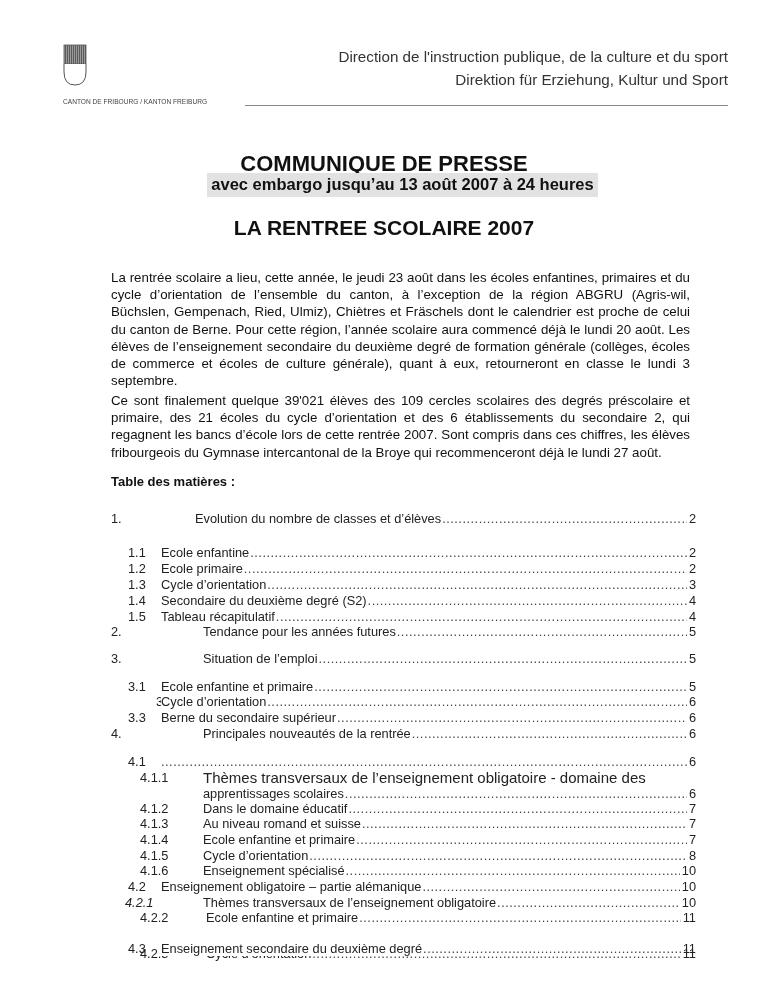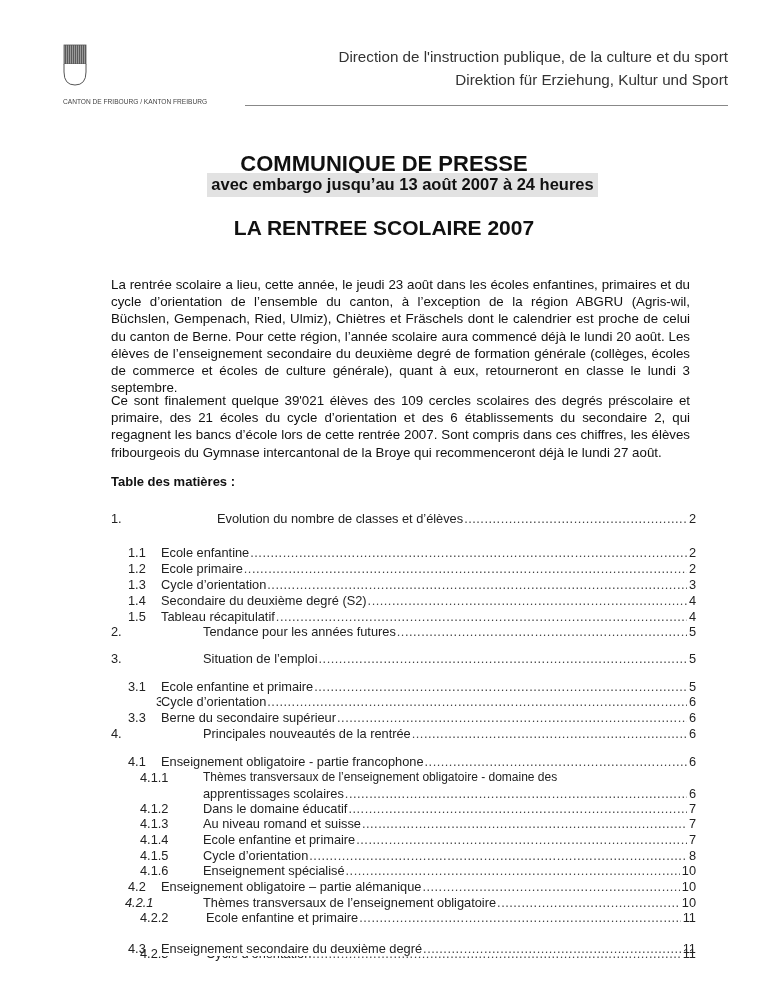--- a/index.html
+++ b/index.html
@@ -31,42 +31,42 @@
     padding: 2px 4px 3px 4px; color: #111; margin-left: 37px;
   }
   .main-title {
     position: absolute; left: 0; right: 0; top: 216px; text-align: center;
     font-weight: bold; font-size: 21px; color: #111;
   }
   .para {
     position: absolute; left: 111px; width: 579px; font-size: 13.3px; line-height: 17.2px;
     text-align: justify; color: #111;
   }
-  .p1 { top: 276px; }
+  .p1 { top: 269px; }
   .p2 { top: 392px; }
   .toc-title {
     position: absolute; left: 111px; top: 474px; font-weight: bold; font-size: 13px;
   }
   .toc-line {
     position: absolute; left: 111px; width: 585px; height: 15px; font-size: 12.8px;
     line-height: 15px; color: #222; white-space: nowrap;
   }
   .toc-num { position: absolute; top: 0; }
   .toc-text { position: absolute; top: 0; display: flex; right: 0; }
   .toc-text .lbl { background: #fff; padding-right: 1px; flex: 0 0 auto; }
   .toc-text .dots {
     flex: 1 1 auto; overflow: hidden; white-space: nowrap; color: #444;
     letter-spacing: 0.5px;
   }
   .toc-text .dots::before {
     content: "................................................................................................................................................................................................................................................................................";
   }
   .toc-text .pg { flex: 0 0 auto; padding-left: 2px; text-align: right; }
   .toc-wrap1 {
-    position: absolute; left: 215px; font-size: 12px; line-height: 15px; color: #222; white-space: nowrap;
+    position: absolute; left: 215px; font-size: 15px; line-height: 15px; color: #222; white-space: nowrap;
   }
 </style>
 </head>
 <body>
 
 <div class="crest">
   <svg width="24" height="42" viewBox="0 0 24 42">
     <defs>
       <pattern id="hatch" width="2" height="2" patternUnits="userSpaceOnUse">
         <rect width="2" height="2" fill="#9a9a9a"></rect>
@@ -88,21 +88,21 @@
 </div>
 <div class="main-title">LA RENTREE SCOLAIRE 2007</div>
 
 <div class="para p1">La rentrée scolaire a lieu, cette année, le jeudi 23 août dans les écoles enfantines, primaires et du cycle d’orientation de l’ensemble du canton, à l’exception de la région ABGRU (Agris-wil, Büchslen, Gempenach, Ried, Ulmiz), Chiètres et Fräschels dont le calendrier est proche de celui du canton de Berne. Pour cette région, l’année scolaire aura commencé déjà le lundi 20 août. Les élèves de l’enseignement secondaire du deuxième degré de formation générale (collèges, écoles de commerce et écoles de culture générale), quant à eux, retourneront en classe le lundi 3 septembre.</div>
 <div class="para p2">Ce sont finalement quelque 39'021 élèves des 109 cercles scolaires des degrés préscolaire et primaire, des 21 écoles du cycle d’orientation et des 6 établissements du secondaire 2, qui regagnent les bancs d’école lors de cette rentrée 2007. Sont compris dans ces chiffres, les élèves fribourgeois du Gymnase intercantonal de la Broye qui recommenceront déjà le lundi 27 août.</div>
 
 <div class="toc-title">Table des matières :</div>
 <div id="toc">
     <div class="toc-line" style="top: 511px;">
       <span class="toc-num" style="left: 0px;">1.</span>
-      <span class="toc-text" style="left: 106px;">
+      <span class="toc-text" style="left: 84px;">
         <span class="lbl">Evolution du nombre de classes et d’élèves</span>
         <span class="dots"></span>
         <span class="pg">2</span>
       </span>
     </div>
     <div class="toc-line" style="top: 545px;">
       <span class="toc-num" style="left: 17px;">1.1</span>
       <span class="toc-text" style="left: 50px;">
         <span class="lbl">Ecole enfantine</span>
         <span class="dots"></span>
@@ -185,21 +185,20 @@
       <span class="toc-num" style="left: 0px;">4.</span>
       <span class="toc-text" style="left: 92px;">
         <span class="lbl">Principales nouveautés de la rentrée</span>
         <span class="dots"></span>
         <span class="pg">6</span>
       </span>
     </div>
     <div class="toc-line" style="top: 754px;">
       <span class="toc-num" style="left: 17px;">4.1</span>
       <span class="toc-text" style="left: 50px;">
-        <span class="lbl">Enseignement obligatoire - partie francophone</span>
         <span class="dots"></span>
         <span class="pg">6</span>
       </span>
     </div>
     <div class="toc-line" style="top: 786px;">
       <span class="toc-num" style="left: 29px; top: -16px;">4.1.1</span>
       <span class="toc-text" style="left: 92px;">
         <span class="lbl">apprentissages scolaires</span>
         <span class="dots"></span>
         <span class="pg">6</span>

